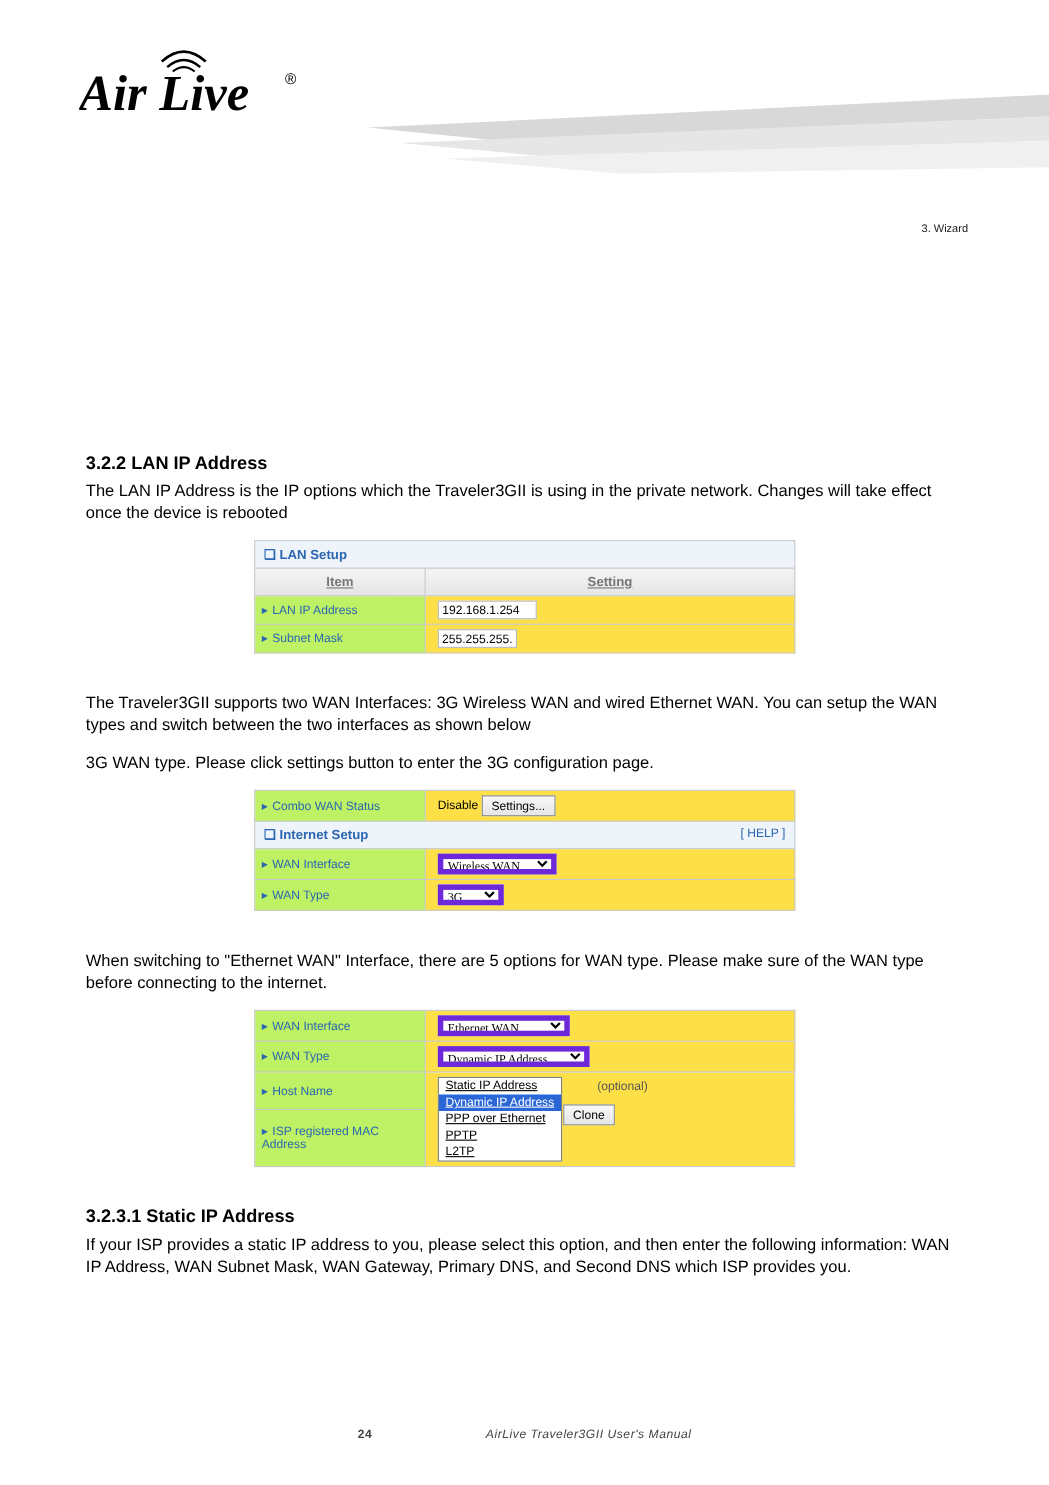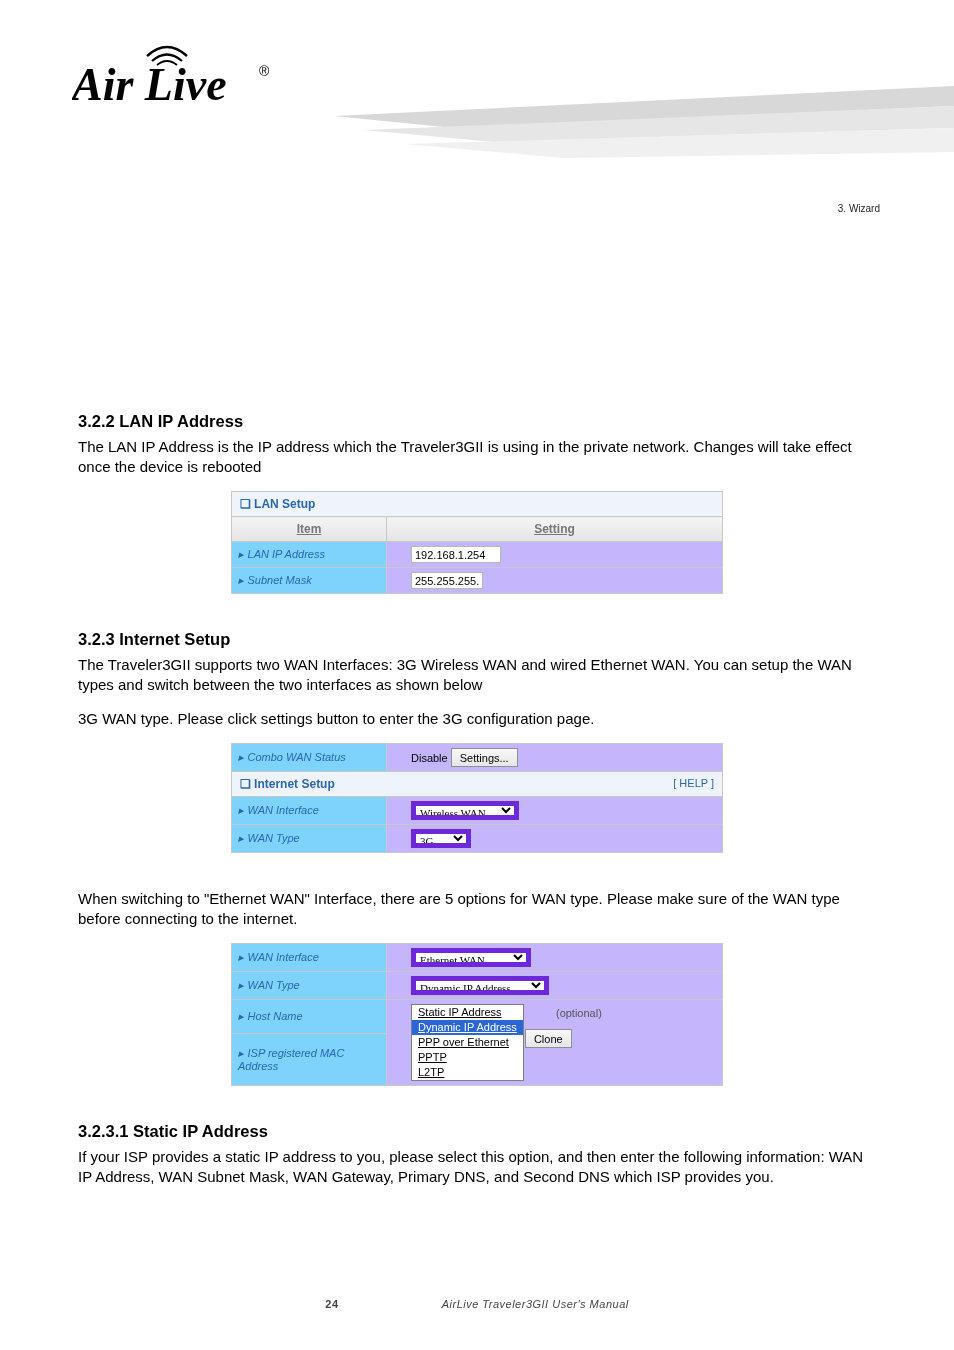--- a/index.html
+++ b/index.html
@@ -82,27 +82,26 @@
     font-weight: bold;
     font-size: 12px;
     padding: 5px 0;
     text-align: center;
     text-decoration: underline;
   }
   .cfg-labelcell {
     width: 155px;
     padding: 5px 6px;
     color: #2a66b2;
-    background: #7dd3fc;
-    font-style: italic;
+    background: #bef264;
   }
   .cfg-labelcell .caret { color: #2a66b2; margin-right: 4px; }
   .cfg-valcell {
-    padding: 4px 24px;
-    background: #c4b5fd;
+    padding: 4px 11px;
+    background: #fde047;
   }
   .txtinput {
     font-family: inherit;
     font-size: 11px;
     height: 17px;
     border: 1px solid #b8b8b8;
     padding: 0 3px;
     background: #fff;
   }
   .btn {
@@ -180,21 +179,21 @@
   </svg>
 </div>
 
 <div class="chapter-label">
   <span>3. Wizard</span>
 </div>
 
 <div class="content">
 
   <h4 class="section">3.2.2 LAN IP Address</h4>
-  <p class="body">The LAN IP Address is the IP address which the Traveler3GII is using in the private network. Changes will take effect once the device is rebooted</p>
+  <p class="body">The LAN IP Address is the IP options which the Traveler3GII is using in the private network. Changes will take effect once the device is rebooted</p>
 
   <table class="cfg-table">
     <tbody>
         <tr>
           <td colspan="2" class="cfg-titlebar">
       <span>❏</span>
       <span>LAN Setup</span>
     </td>
         </tr>
     <tr class="cfg-headrow">
@@ -211,21 +210,20 @@
       <td class="cfg-labelcell"><span class="caret">▸</span><span>Subnet Mask</span></td>
       <td class="cfg-valcell">
         <input class="txtinput" style="width: 72px;" value="255.255.255.0">
       </td>
     </tr>
   </tbody>
     </table>
 
   <div class="spacer-md"></div>
 
-  <h4 class="section">3.2.3 Internet Setup</h4>
   <p class="body">The Traveler3GII supports two WAN Interfaces: 3G Wireless WAN and wired Ethernet WAN. You can setup the WAN types and switch between the two interfaces as shown below</p>
   <p class="body">3G WAN type. Please click settings button to enter the 3G configuration page.</p>
 
   <table class="cfg-table">
     <tbody>
         <tr>
       <td class="cfg-labelcell"><span class="caret">▸</span><span>Combo WAN Status</span></td>
       <td class="cfg-valcell">
         <span>Disable</span>
         <button class="btn">Settings...</button>

